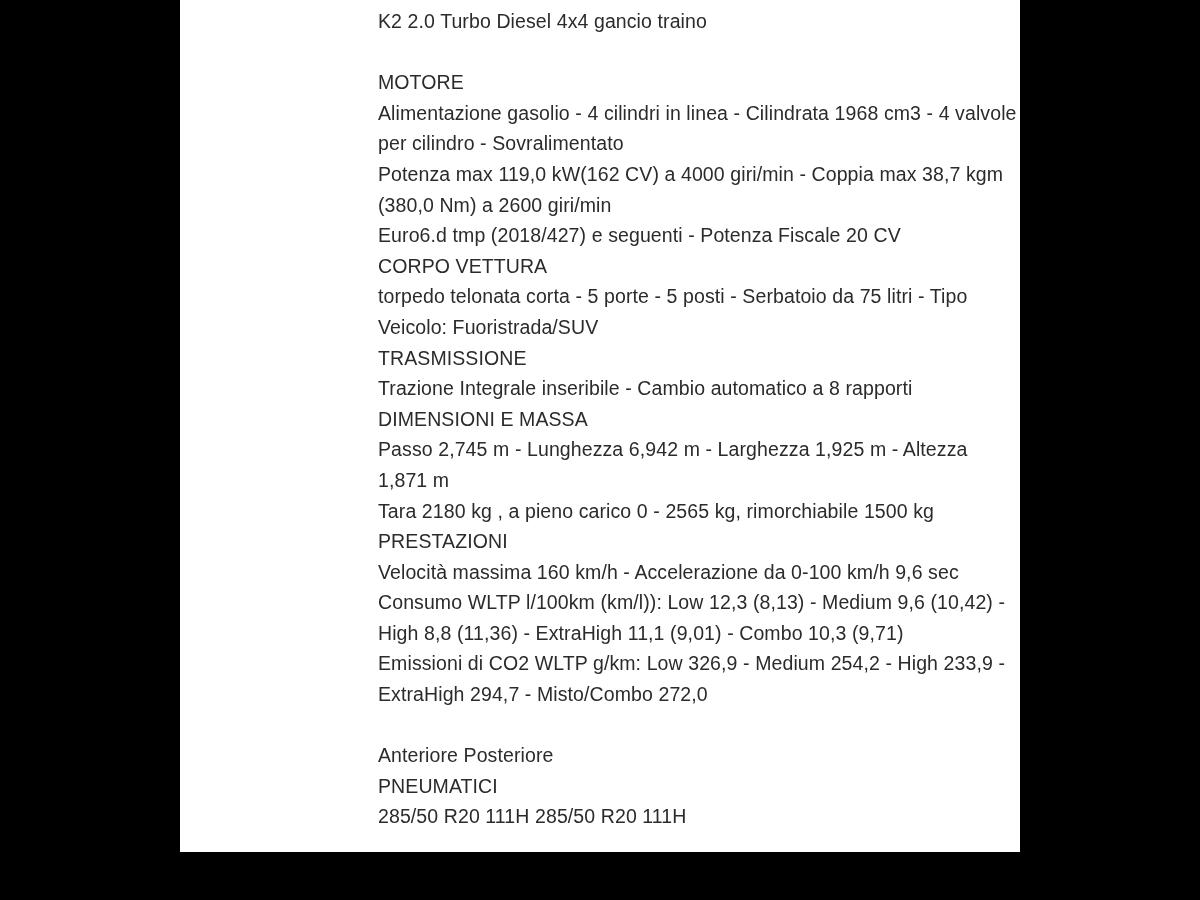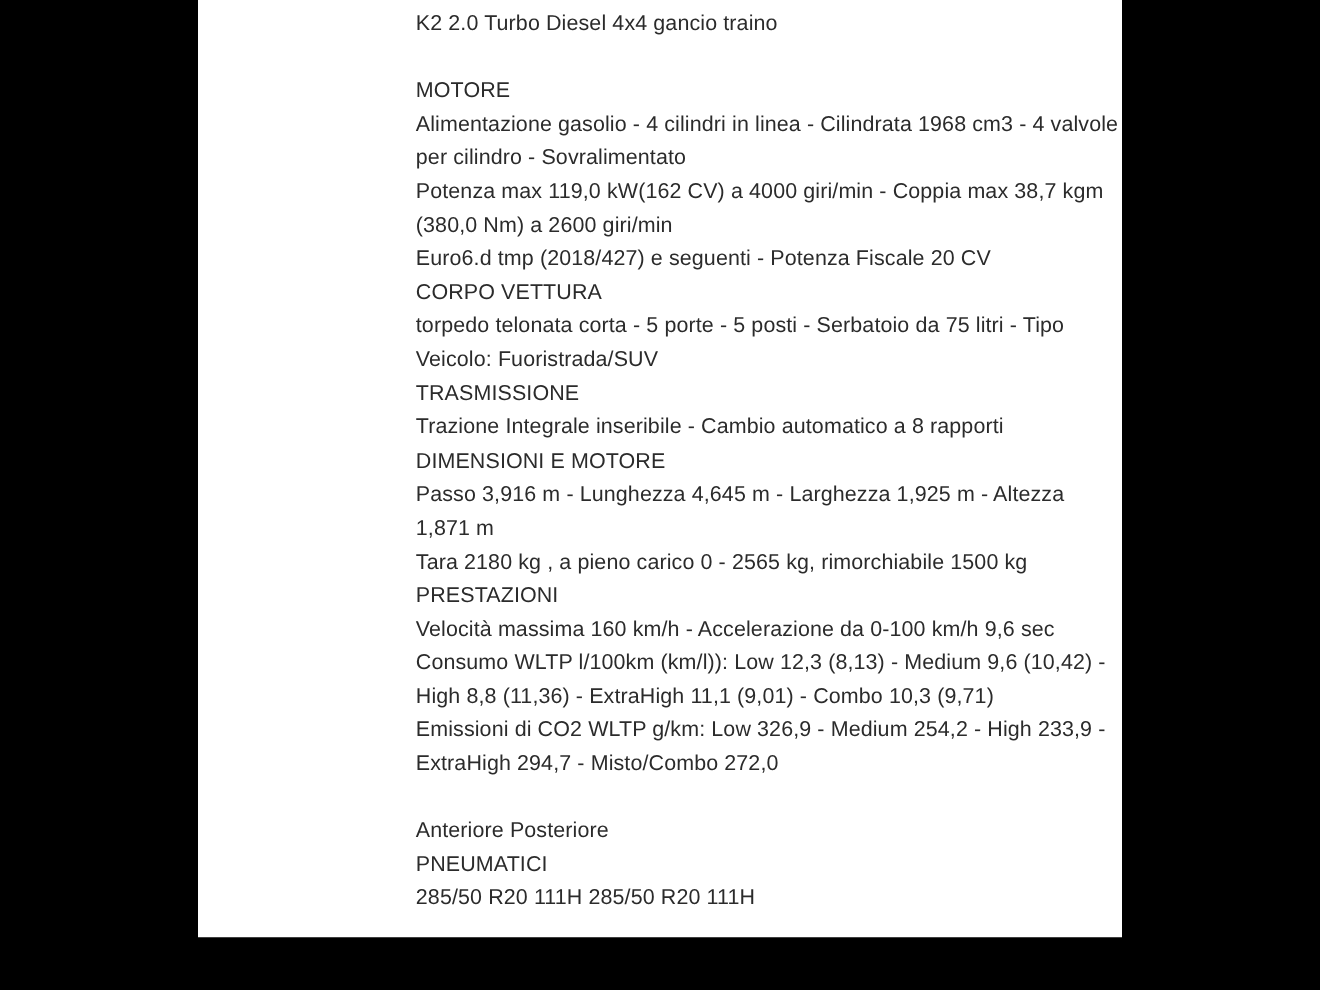--- a/index.html
+++ b/index.html
@@ -64,22 +64,22 @@
       <div class="line">Alimentazione gasolio - 4 cilindri in linea - Cilindrata 1968 cm3 - 4 valvole per cilindro - Sovralimentato</div>
       <div class="line">Potenza max 119,0 kW(162 CV) a 4000 giri/min - Coppia max 38,7 kgm (380,0 Nm) a 2600 giri/min</div>
       <div class="line">Euro6.d tmp (2018/427) e seguenti - Potenza Fiscale 20 CV</div>
 
       <div class="line">CORPO VETTURA</div>
       <div class="line">torpedo telonata corta - 5 porte - 5 posti - Serbatoio da 75 litri - Tipo Veicolo: Fuoristrada/SUV</div>
 
       <div class="line">TRASMISSIONE</div>
       <div class="line">Trazione Integrale inseribile - Cambio automatico a 8 rapporti</div>
 
-      <div class="line">DIMENSIONI E MOTORE</div>
-      <div class="line">Passo 3,916 m - Lunghezza 4,645 m - Larghezza 1,925 m - Altezza 1,871 m</div>
+      <div class="line">DIMENSIONI E MASSA</div>
+      <div class="line">Passo 2,745 m - Lunghezza 6,942 m - Larghezza 1,925 m - Altezza 1,871 m</div>
       <div class="line">Tara 2180 kg , a pieno carico 0 - 2565 kg, rimorchiabile 1500 kg</div>
 
       <div class="line">PRESTAZIONI</div>
       <div class="line">Velocità massima 160 km/h - Accelerazione da 0-100 km/h 9,6 sec</div>
       <div class="line">Consumo WLTP l/100km (km/l)): Low 12,3 (8,13) - Medium 9,6 (10,42) - High 8,8 (11,36) - ExtraHigh 11,1 (9,01) - Combo 10,3 (9,71)</div>
       <div class="line">Emissioni di CO2 WLTP g/km: Low 326,9 - Medium 254,2 - High 233,9 - ExtraHigh 294,7 - Misto/Combo 272,0</div>
 
       <div class="spacer"></div>
 
       <div class="line">Anteriore Posteriore</div>

